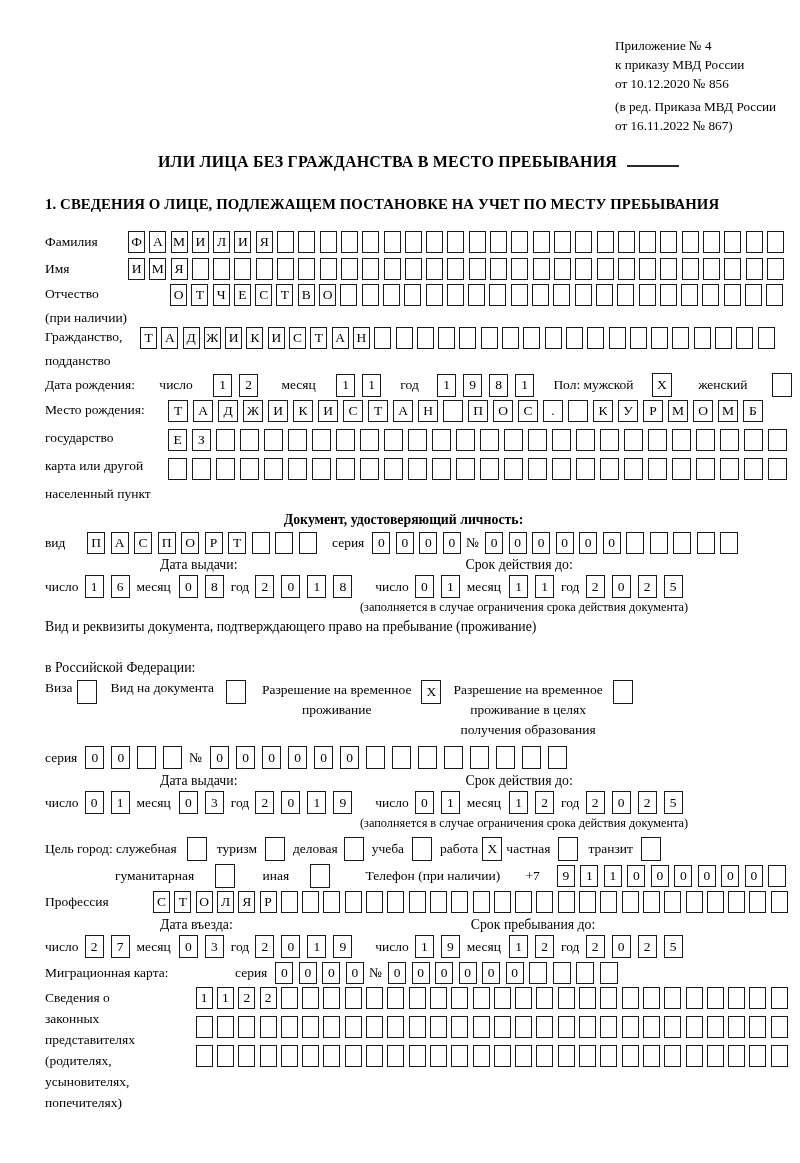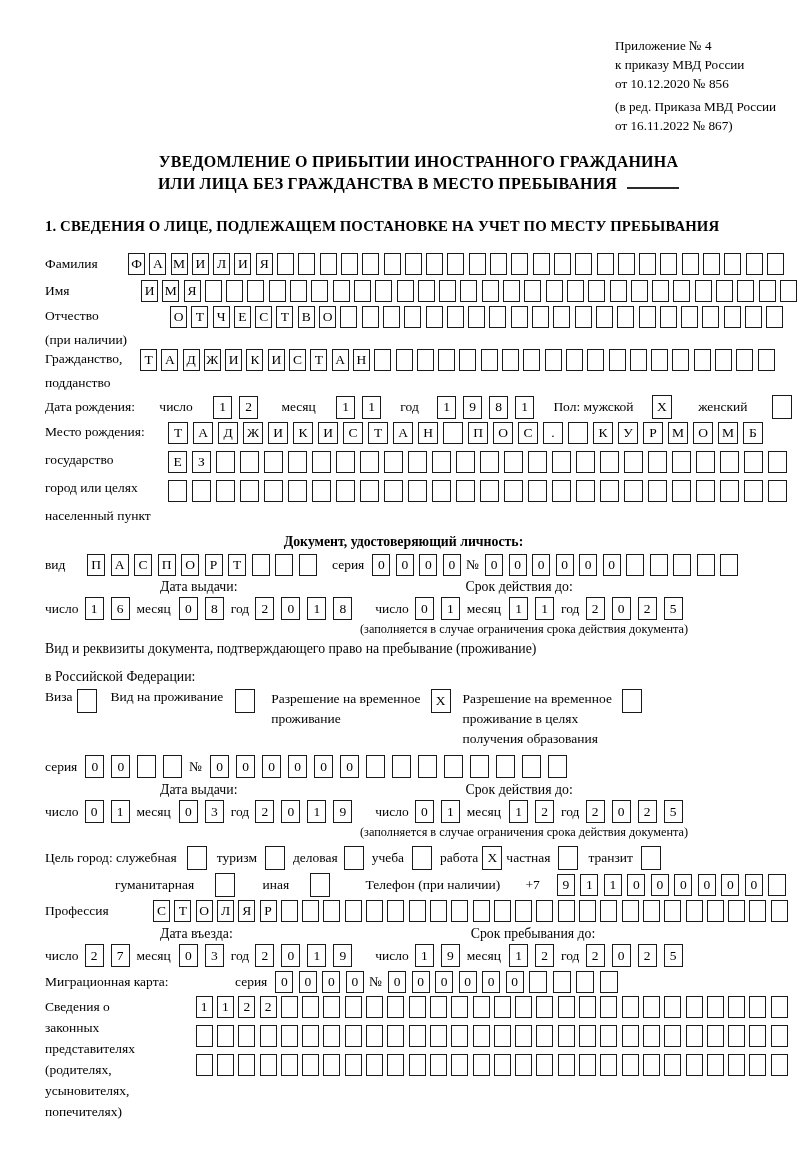--- a/index.html
+++ b/index.html
@@ -20,41 +20,40 @@
   .cell{box-sizing:border-box;flex:none;width:17px;height:22px;border:1.8px solid #1a1a1a;margin-right:4.3px;display:flex;align-items:center;justify-content:center;font-size:13.5px;background:#fff;}
   .p23 .cell{width:18px;margin-right:5.5px;}
   .p25 .cell{width:20px;margin-right:5px;}
   .p24 .cell{width:19px;margin-right:5px;}
   .dcells .cell{width:19px;height:23px;margin-right:7px;}
   .cb{box-sizing:border-box;flex:none;width:20px;height:24px;border:1.8px solid #1a1a1a;display:inline-flex;align-items:center;justify-content:center;font-size:13.5px;background:#fff;}
   .dgroup{display:flex;align-items:center;flex:none;}
   .doc-header{margin-top:9px;text-align:center;font-weight:bold;font-size:13.8px;padding-right:30px;}
   .dhead{display:flex;font-size:13.8px;margin-top:3px;}
   .note{font-size:12.3px;}
-  .center-block{text-align:left;font-size:13.5px;line-height:20px;flex:none;}
-  .mt2{margin-top:2px;} .mt3{margin-top:3px;justify-content:space-between;} .mt4{margin-top:4px;} .mt5{margin-top:5px;gap:13px;} .mt6{margin-top:6px;} .mt7{margin-top:12px;}
+  .center-block{text-align:center;font-size:13.5px;line-height:20px;flex:none;}
+  .mt2{margin-top:2px;} .mt3{margin-top:3px;justify-content:space-between;} .mt4{margin-top:4px;} .mt5{margin-top:5px;} .mt6{margin-top:6px;} .mt7{margin-top:25px;}
   .ml4{margin-left:4px;} .ml6{margin-left:6px;} .ml8{margin-left:8px;} .ml10{margin-left:10px;} .ml12{margin-left:12px;} .ml14{margin-left:14px;} .ml16{margin-left:16px;} .ml24{margin-left:24px;}
   .rowgap{margin-bottom:7px;}
 </style>
 </head>
 <body>
 
 <div class="page">
 
   <div class="appendix">
     <div>Приложение № 4</div>
     <div>к приказу МВД России</div>
     <div>от 10.12.2020 № 856</div>
     <div class="ed">(в ред. Приказа МВД России</div>
     <div>от 16.11.2022 № 867)</div>
   </div>
 
 
   <div class="title">
-    <div>УВЕДОМЛЕНИЕ О ПРИБЫТИИ ИНОСТРАННОГО ГРАЖДАНИНА</div>
     <div><span>ИЛИ ЛИЦА БЕЗ ГРАЖДАНСТВА В МЕСТО ПРЕБЫВАНИЯ</span><span class="title-underline"></span></div>
   </div>
 
   <div class="section">1. СВЕДЕНИЯ О ЛИЦЕ, ПОДЛЕЖАЩЕМ ПОСТАНОВКЕ НА УЧЕТ ПО МЕСТУ ПРЕБЫВАНИЯ</div>
 
   <div class="frow" style="margin-top:18px;">
     <span class="lb w83">Фамилия</span>
     <span class="cells">
         <span class="cell">Ф</span>
         <span class="cell">А</span>
@@ -226,21 +225,21 @@
     <span>Пол: мужской</span>
     <span class="cb ml6">X</span>
     <span class="ml14">женский</span>
     <span class="cb ml12"></span>
   </div>
 
   <div class="frow top mt3">
     <div class="lblock w122">
       <div>Место рождения:</div>
       <div style="margin-top:9px;">государство</div>
-      <div style="margin-top:9px;">город или целях</div>
+      <div style="margin-top:9px;">карта или другой</div>
       <div style="margin-top:9px;">населенный пункт</div>
     </div>
     <div>
       <div class="cells p25 rowgap">
           <span class="cell">Т</span>
           <span class="cell">А</span>
           <span class="cell">Д</span>
           <span class="cell">Ж</span>
           <span class="cell">И</span>
           <span class="cell">К</span>
@@ -408,21 +407,21 @@
   </div>
 
   <div class="note" style="margin-left:315px;margin-top:2px;">(заполняется в случае ограничения срока действия документа)</div>
 
   <div class="mt4" style="font-size:13.8px;">Вид и реквизиты документа, подтверждающего право на пребывание (проживание)</div>
   <div class="mt7" style="font-size:13.8px;">в Российской Федерации:</div>
 
   <div class="frow top mt4">
     <span>Виза</span>
     <span class="cb ml4"></span>
-    <span class="ml14">Вид на проживание</span>
+    <span class="ml14">Вид на документа</span>
     <span class="cb ml12"></span>
     <div class="center-block ml16">
       <div>Разрешение на временное</div>
       <div>проживание</div>
     </div>
     <span class="cb ml10">X</span>
     <div class="center-block ml12">
       <div>Разрешение на временное</div>
       <div>проживание в целях</div>
       <div>получения образования</div>

